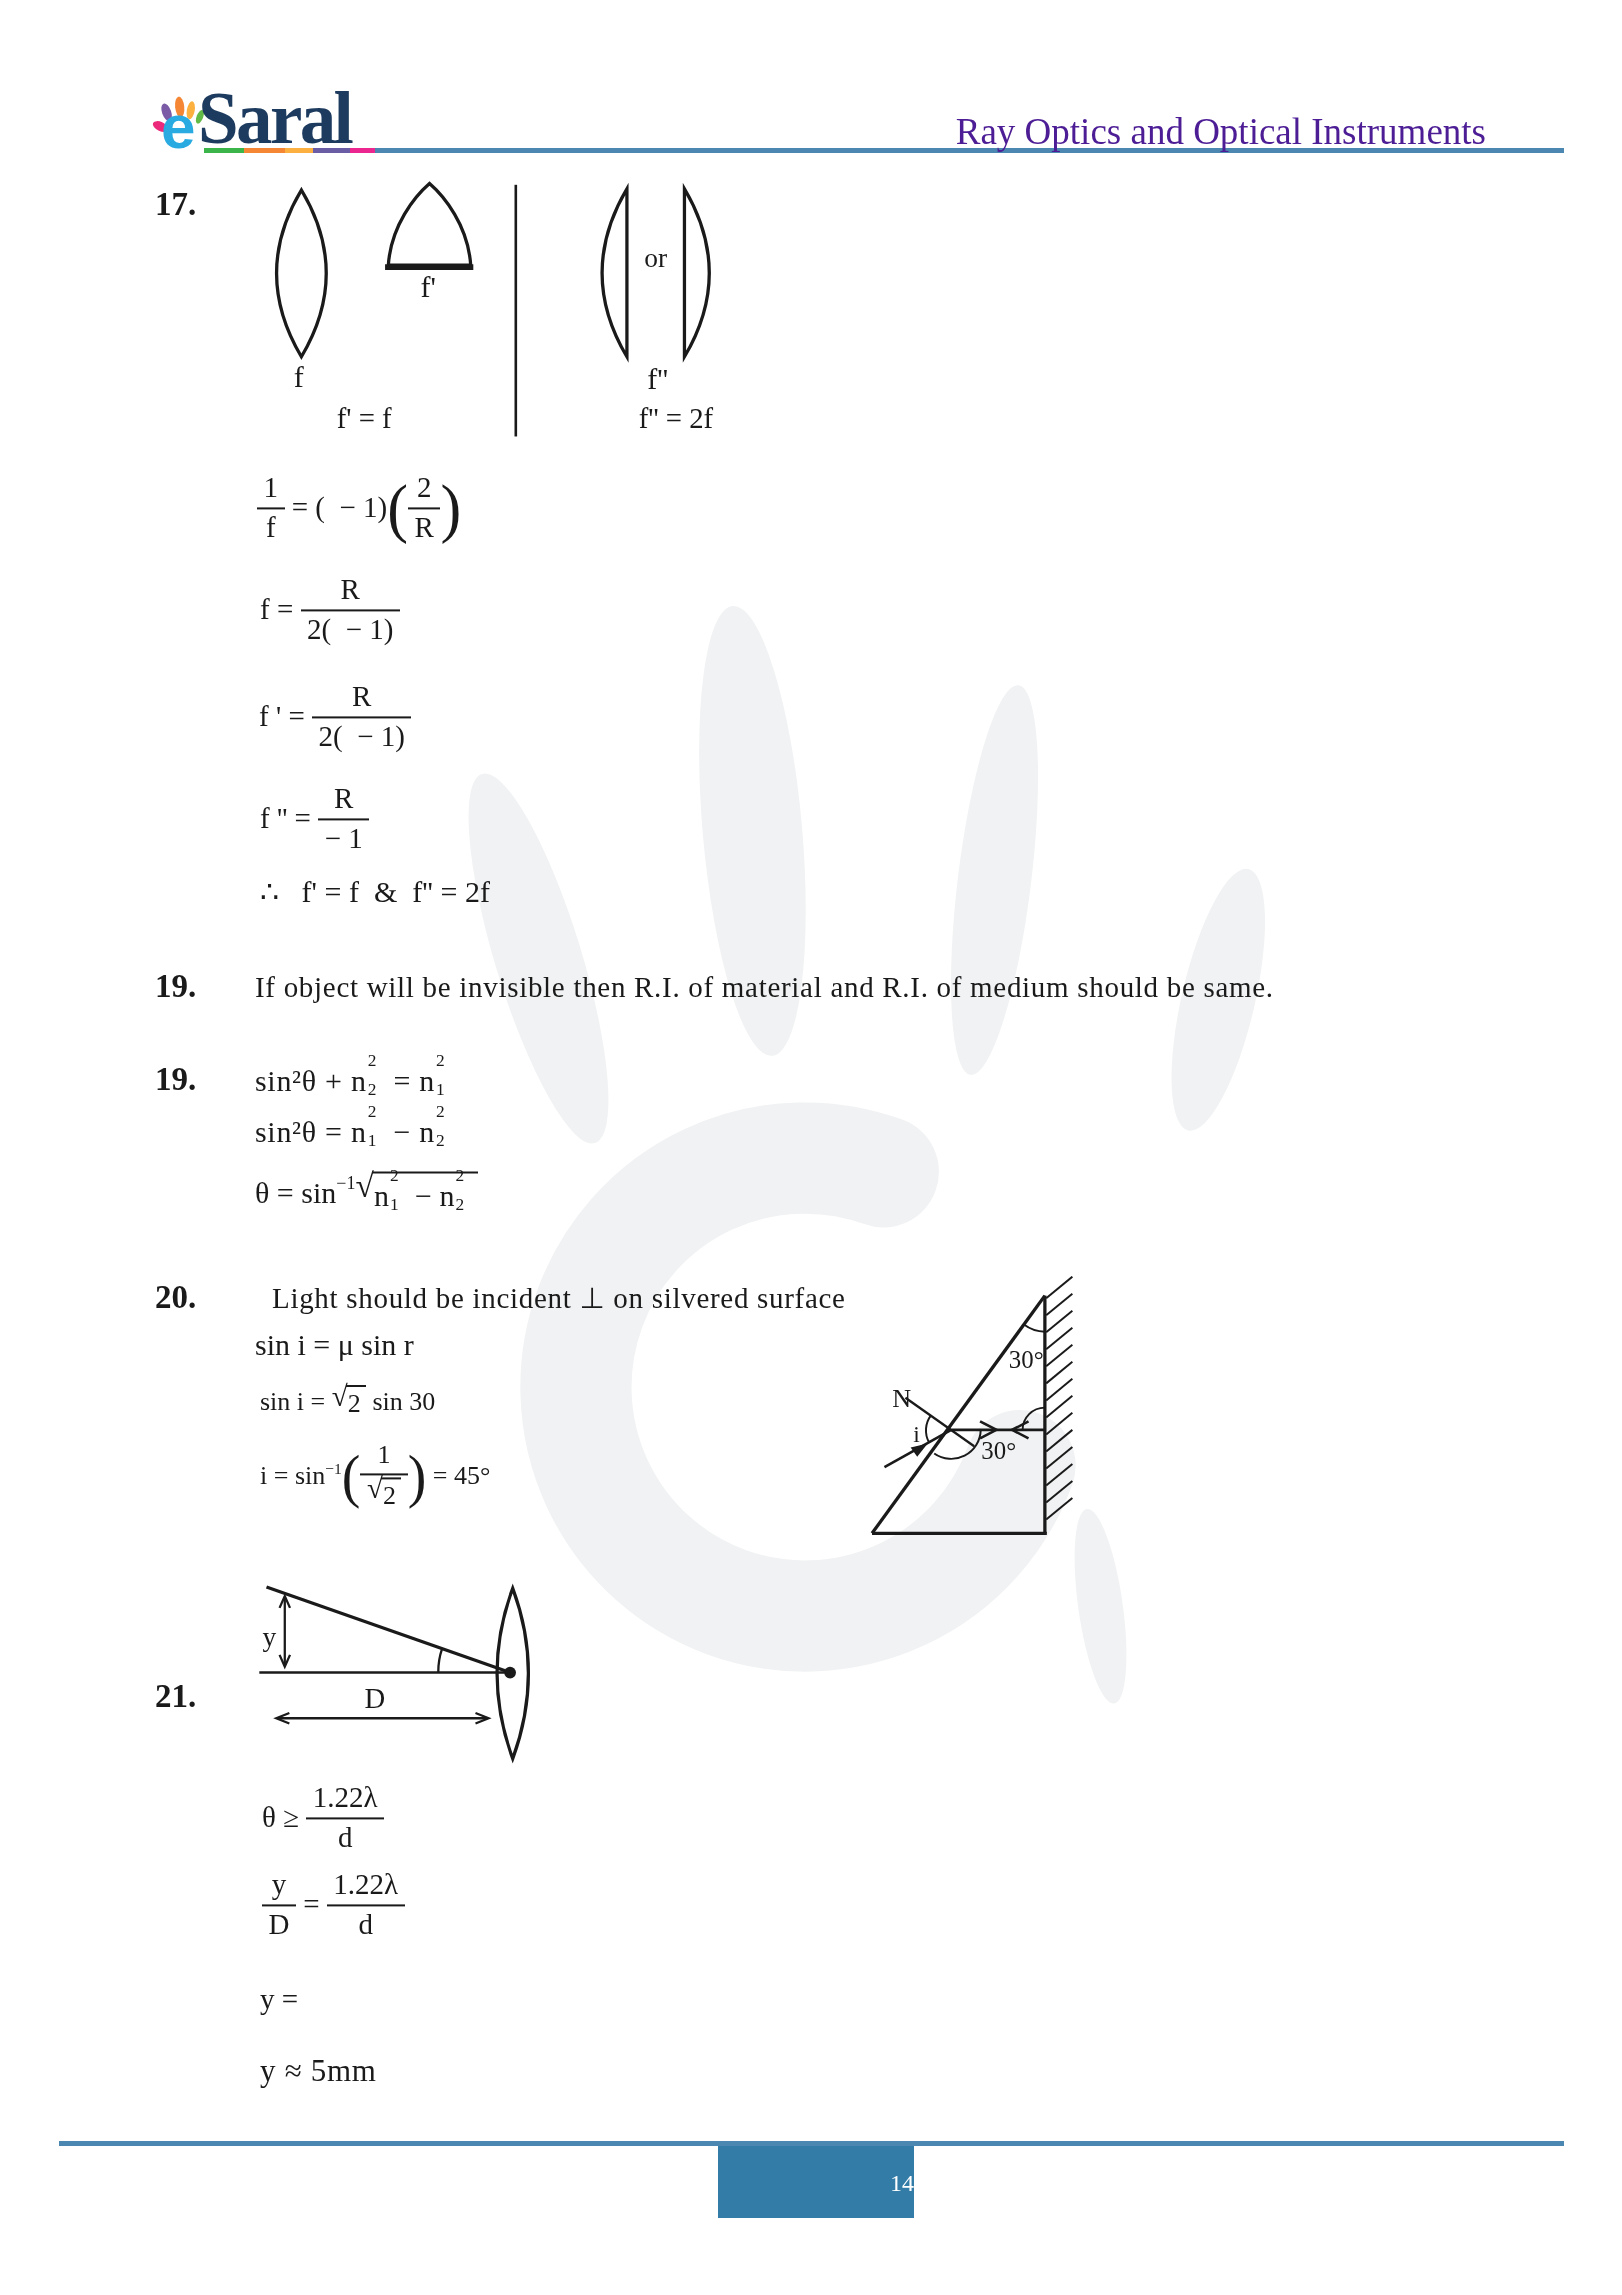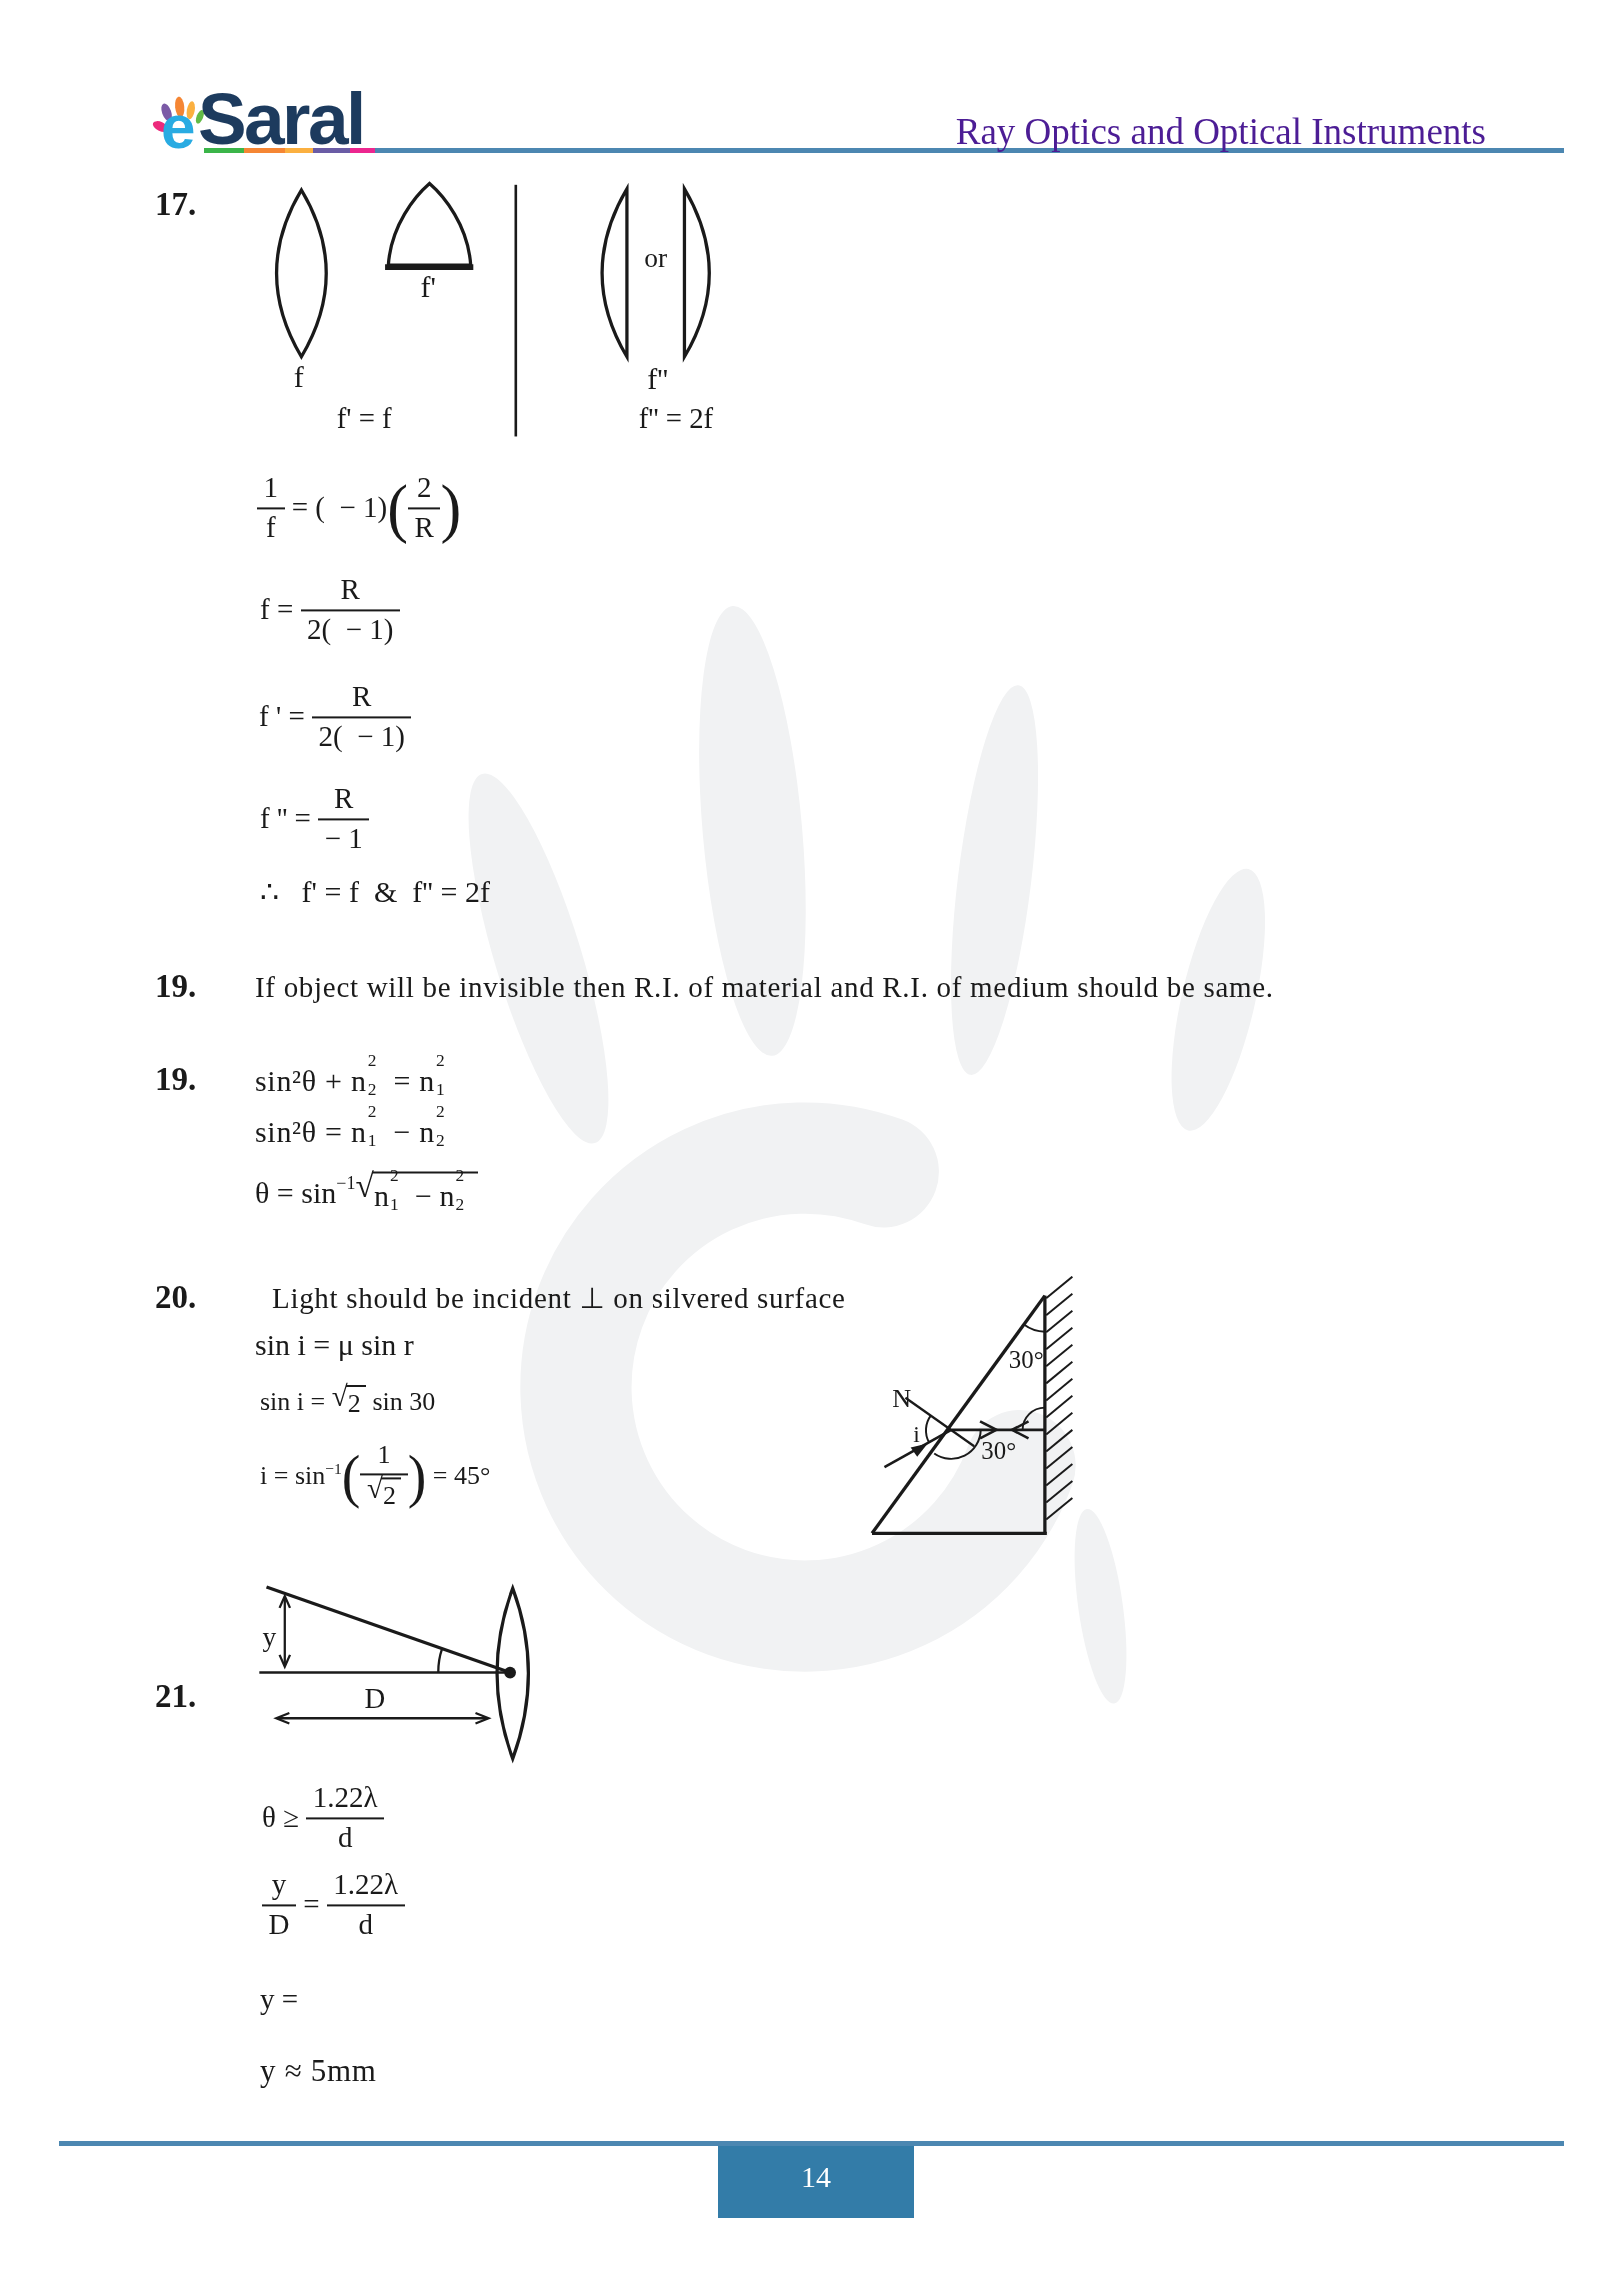--- a/index.html
+++ b/index.html
@@ -5,21 +5,21 @@
   html,body{margin:0;padding:0;background:#ffffff;}
   .page{position:relative;width:1622px;height:2295px;background:#fff;overflow:hidden;
         font-family:"Liberation Serif",serif;color:#1a1a1a;}
   .abs{position:absolute;}
   .content{position:absolute;inset:0;z-index:1;}
   .wm{position:absolute;inset:0;z-index:0;}
 
   
   .logo-e{position:absolute;left:161px;top:96px;font-family:"Liberation Sans",sans-serif;
           font-weight:bold;font-size:62px;line-height:1;color:#29abe2;}
-  .logo-brand{position:absolute;left:198px;top:82px;font-family:Liberation Sans, sans-serif;
+  .logo-brand{position:absolute;left:198px;top:82px;font-family:Liberation Serif, serif;
           font-weight:bold;font-size:73px;line-height:1;color:#1d3b5e;letter-spacing:-2.6px;}
   .underline{position:absolute;left:204px;top:148px;width:1360px;height:5.2px;display:flex;}
   .underline span{height:100%;}
   .page-title{position:absolute;left:910px;top:110px;width:576px;text-align:right;
           font-size:37px;color:#4c1d95;}
 
   
   .pnum{position:absolute;left:155px;font-weight:bold;font-size:33px;white-space:pre;}
   .trow{position:absolute;font-size:29px;white-space:pre;letter-spacing:0.7px;}
   .eqrow{position:absolute;display:flex;align-items:center;font-size:29px;white-space:pre;
@@ -32,21 +32,21 @@
   .nss{position:relative;display:inline-block;width:.62em;height:1em;}
   .nss .sp{position:absolute;left:.06em;top:-.52em;font-size:.58em;line-height:1;}
   .nss .sb{position:absolute;left:.06em;bottom:-.44em;font-size:.58em;line-height:1;}
   .sqrt{display:inline-flex;align-items:flex-start;}
   .rsym{font-size:1.12em;line-height:.95;transform:translateY(-2px);}
   .rbody{border-top:2px solid #1a1a1a;padding:2px 5.2px 0 2px;margin-left:-2px;white-space:pre;}
 
   
   .foot-rule{position:absolute;left:59px;top:2141px;width:1505px;height:5.2px;background:#4c87b1;}
   .foot-box{position:absolute;left:718px;top:2146px;width:196px;height:72px;background:#337ca8;
-            color:#fff;text-align:center;font-size:30px;padding-top:14px;box-sizing:border-box;}
+            color:#fff;text-align:right;font-size:24px;padding-top:24px;box-sizing:border-box;}
 
   svg text{font-family:"Liberation Serif",serif;fill:#1a1a1a;}
 </style>
 </head>
 <body>
 
 <div class="page">
 
   <svg class="wm" viewBox="0 0 2479 3508" aria-hidden="true">
     <ellipse cx="1150" cy="1270" rx="76" ry="345" fill="#f1f2f3" transform="rotate(-5 1150 1270)"></ellipse>

